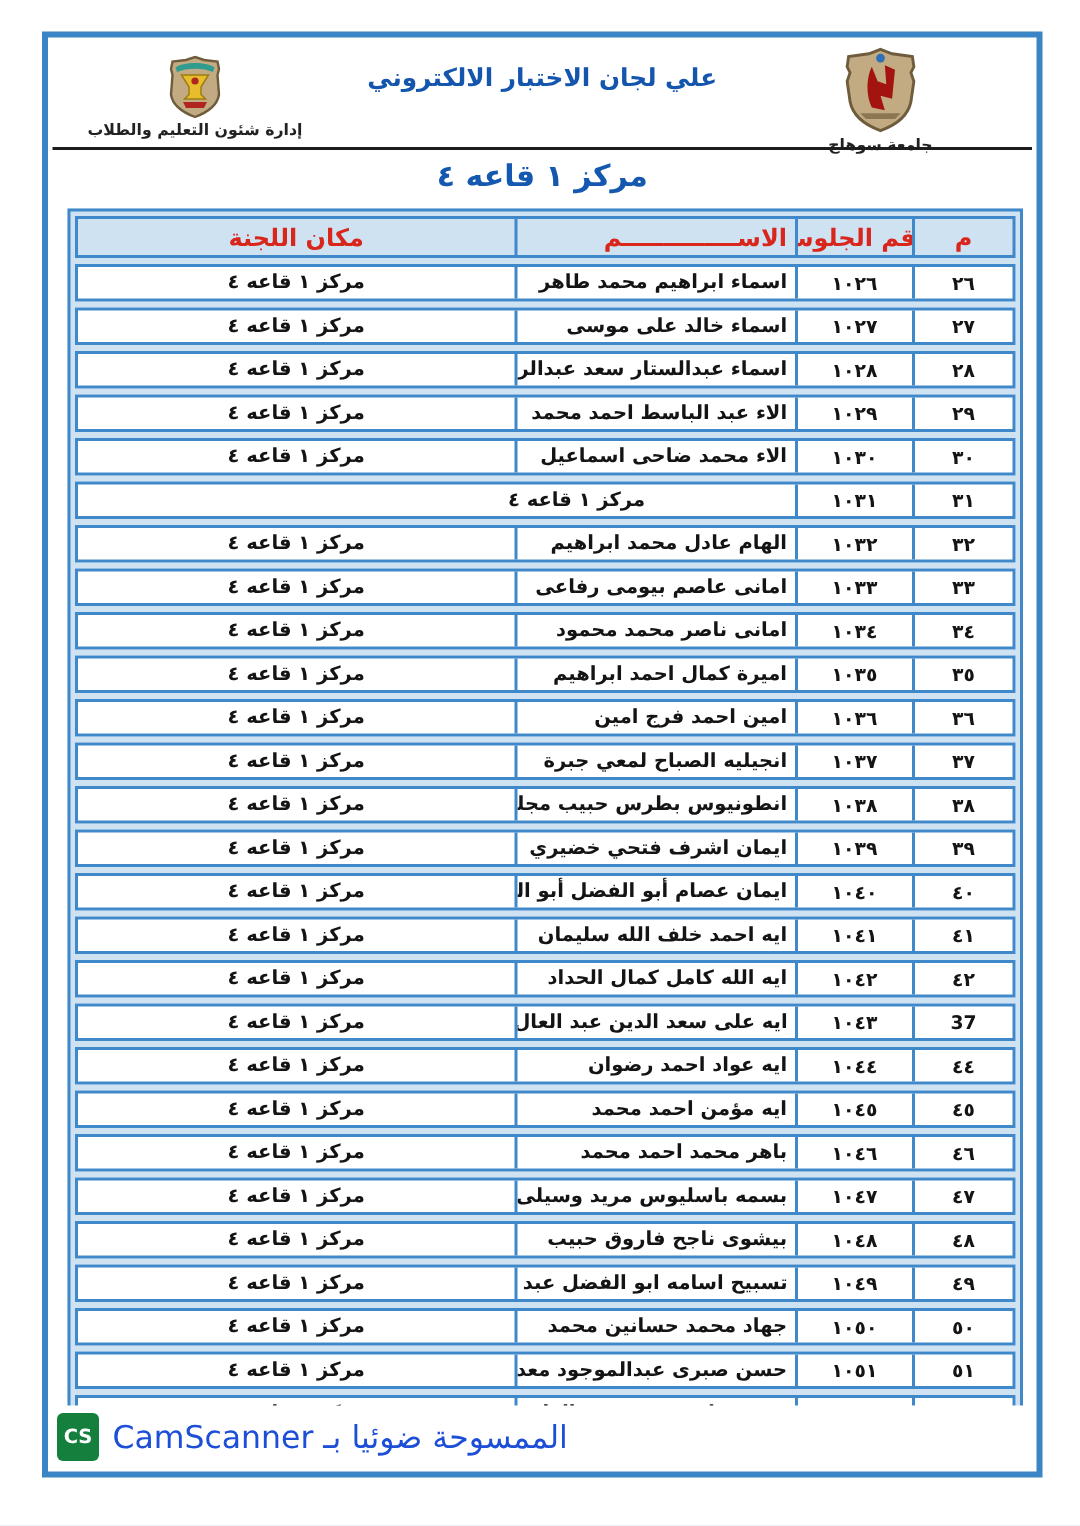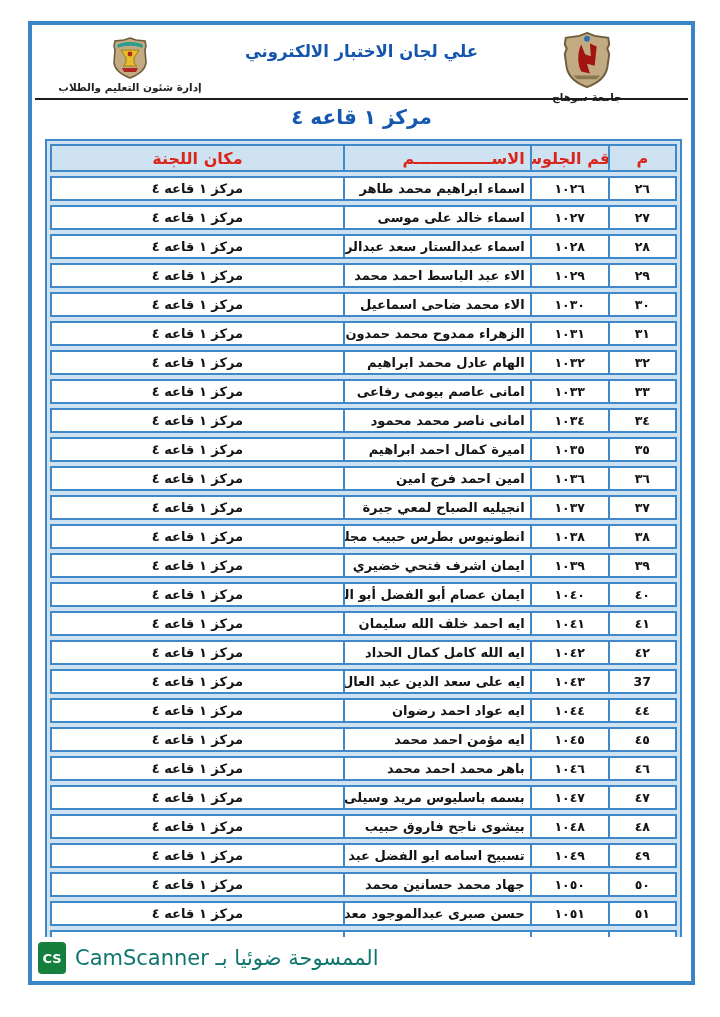--- a/index.html
+++ b/index.html
@@ -51,21 +51,21 @@
   
   .wm{
     position:absolute;left:2px;bottom:2px;right:2px;height:42px;background:#ffffff;
     display:flex;flex-direction:row;align-items:center;gap:9px;padding-left:4px;box-sizing:border-box;
   }
   .cs-icon{
     width:28px;height:32px;background:#15803d;border-radius:4px;
     display:flex;align-items:center;justify-content:center;
     color:#ffffff;font-size:13px;font-weight:bold;letter-spacing:0;
   }
-  .wm-text{color:#0f766e;font-size:21px;white-space:nowrap;}
+  .wm-text{color:#1d4ed8;font-size:21px;white-space:nowrap;}
   svg{display:block;}
 </style>
 </head>
 <body>
 
 <div class="frame">
 
   <div class="hdr">
 
     <div class="logo-box logo-right">
@@ -145,21 +145,20 @@
   <div class="trow data">
     <div class="cell c-serial">٣٠</div>
     <div class="cell c-seat">١٠٣٠</div>
     <div class="cell c-name">الاء محمد ضاحى اسماعيل</div>
     <div class="cell c-room">مركز ١ قاعه ٤</div>
   </div>
 
   <div class="trow data">
     <div class="cell c-serial">٣١</div>
     <div class="cell c-seat">١٠٣١</div>
-    <div class="cell c-name">الزهراء ممدوح محمد حمدون</div>
     <div class="cell c-room">مركز ١ قاعه ٤</div>
   </div>
 
   <div class="trow data">
     <div class="cell c-serial">٣٢</div>
     <div class="cell c-seat">١٠٣٢</div>
     <div class="cell c-name">الهام عادل محمد ابراهيم</div>
     <div class="cell c-room">مركز ١ قاعه ٤</div>
   </div>
 

